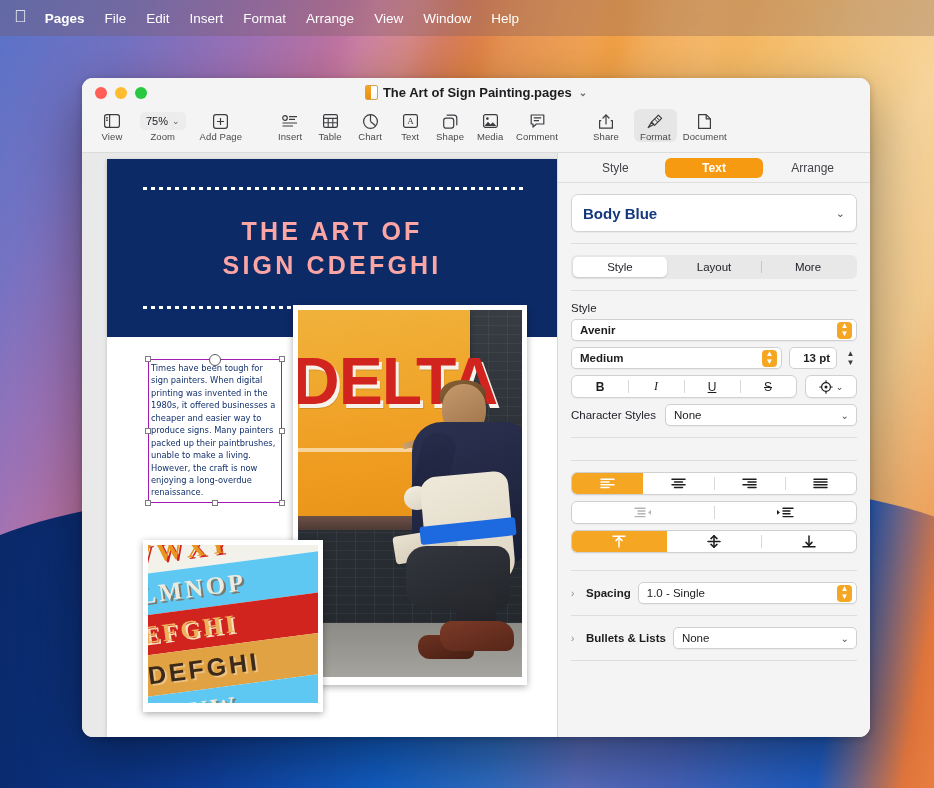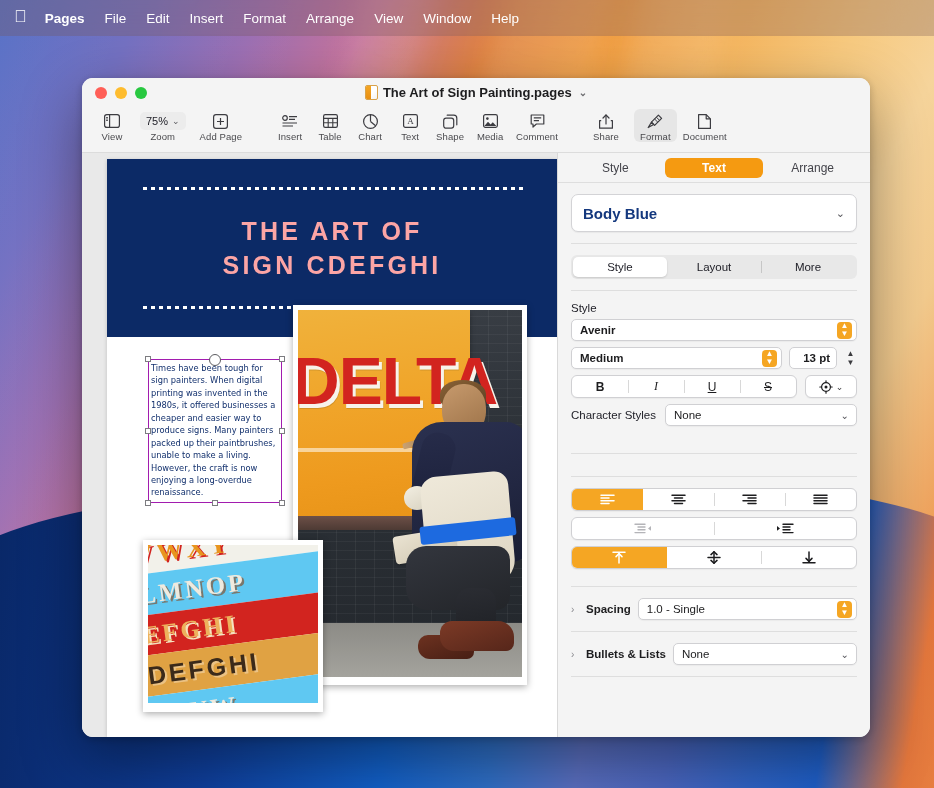--- a/index.html
+++ b/index.html
@@ -398,21 +398,21 @@
     font-size:12px; color:#1d1d1f; position:relative;
   }
   .style-row .bis .sb + .sb::before {
     content:''; position:absolute; left:0; top:4px; bottom:4px; width:1px; background:#d8d8d8;
   }
   .gearbtn {
     width: 52px; height: 23px; background:#fff; border:1px solid #d0d0d3; border-radius:6px;
     display:flex; align-items:center; justify-content:center; gap:3px;
     box-shadow: 0 1px 1px rgba(0,0,0,0.04);
   }
-  .labeled-row { display:flex; align-items:center; gap:9px; margin: 0 13px 16px 13px; }
+  .labeled-row { display:flex; align-items:center; gap:9px; margin: 0 13px 0 13px; }
   .labeled-row .lbl { font-size:11.5px; color:#22222a; white-space:nowrap; }
 
   .colorrow { display:flex; align-items:center; margin: 0 13px; }
   .colorrow .lbl { font-size:11.5px; color:#22222a; display:flex; align-items:center; gap:3px; }
   .colorrow .sortglyph { font-size:9px; line-height:9px; display:flex; flex-direction:column; }
   .swatchwrap {
     margin-left:auto; display:flex; align-items:center;
     background:#fff; border:1px solid #d0d0d3; border-radius:5px; overflow:hidden;
     height: 21px; box-shadow: 0 1px 1px rgba(0,0,0,0.04);
   }

